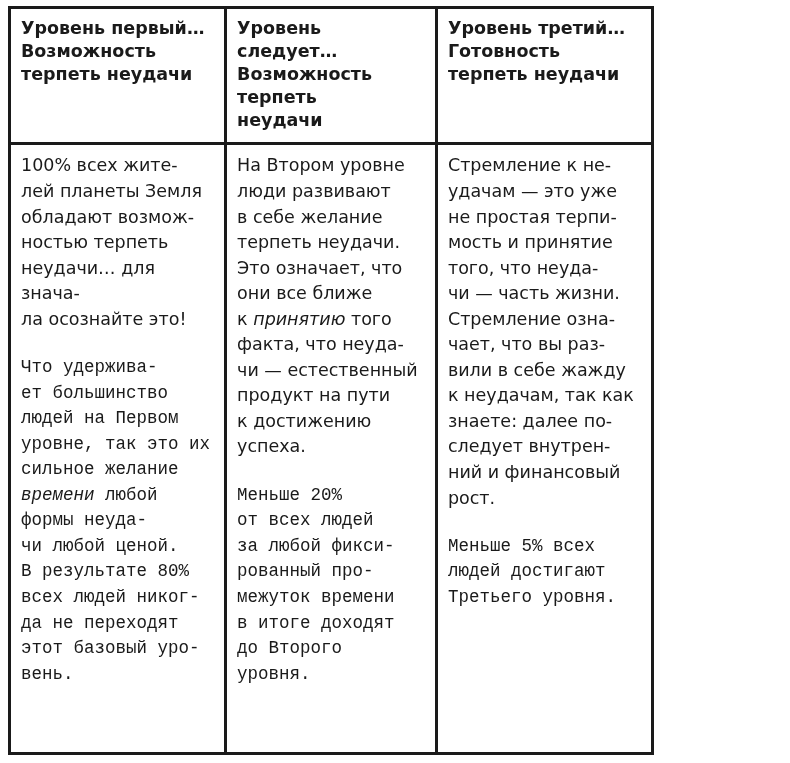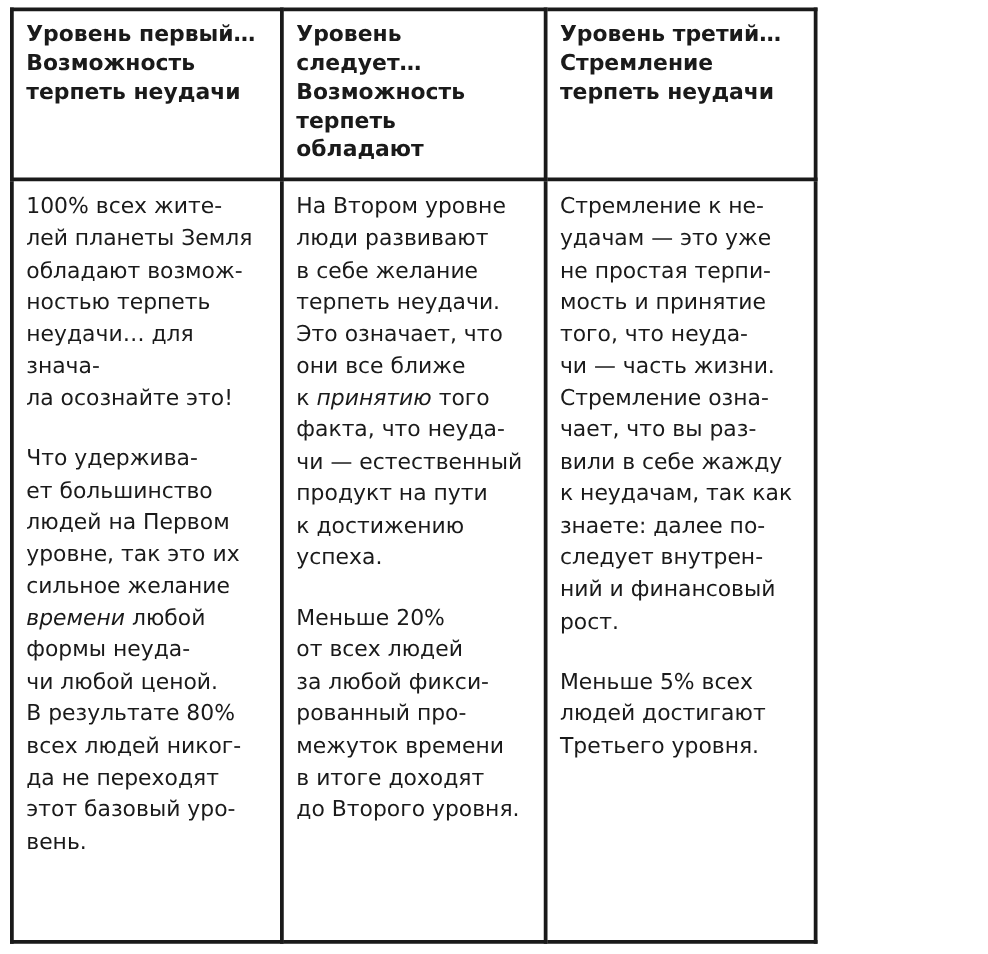--- a/index.html
+++ b/index.html
@@ -46,21 +46,21 @@
   table.levels td {
     font-weight: normal;
     font-size: 17.5px;
     line-height: 1.46;
   }
   .hdr-line { display: block; }
   .para {
     margin: 0 0 1.3em 0;
     white-space: pre-line;
   }
-  .para:last-child { margin-bottom: 0; }
+  .para:last-child { margin-bottom: 0; font-family: Liberation Mono, monospace; }
   .para em {
     font-style: italic;
   }
 </style>
 </head>
 <body>
 
 <div class="table-wrap">
   <table class="levels">
     <colgroup>
@@ -71,25 +71,25 @@
     <thead>
       <tr>
         <th>
           <span class="hdr-line">Уровень первый…</span>
           <span class="hdr-line">Возможность</span>
           <span class="hdr-line">терпеть неудачи</span>
         </th>
         <th>
           <span class="hdr-line">Уровень следует…</span>
           <span class="hdr-line">Возможность терпеть</span>
-          <span class="hdr-line">обладают</span>
+          <span class="hdr-line">неудачи</span>
         </th>
         <th>
           <span class="hdr-line">Уровень третий…</span>
-          <span class="hdr-line">Стремление</span>
+          <span class="hdr-line">Готовность</span>
           <span class="hdr-line">терпеть неудачи</span>
         </th>
       </tr>
     </thead>
     <tbody>
       <tr>
         <td>
           <p class="para">100% всех жите-
 лей планеты Земля
 обладают возмож-

